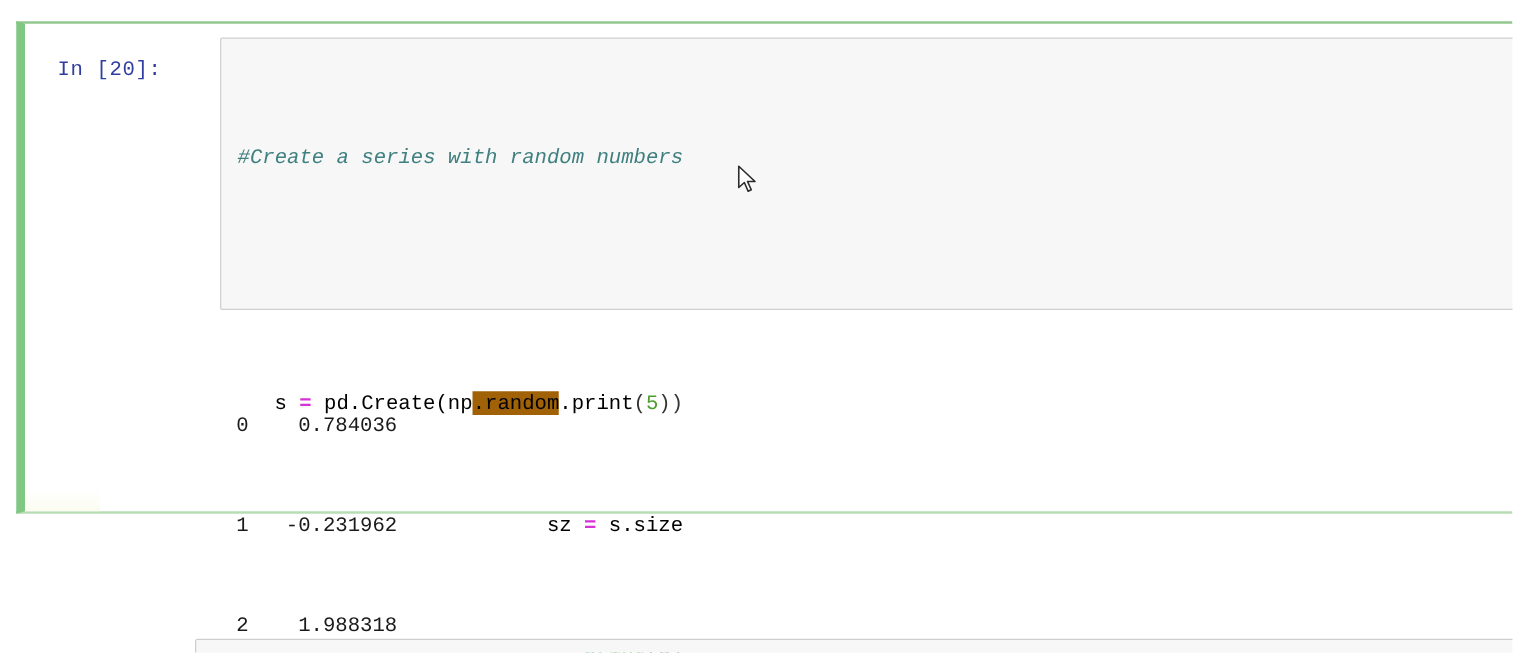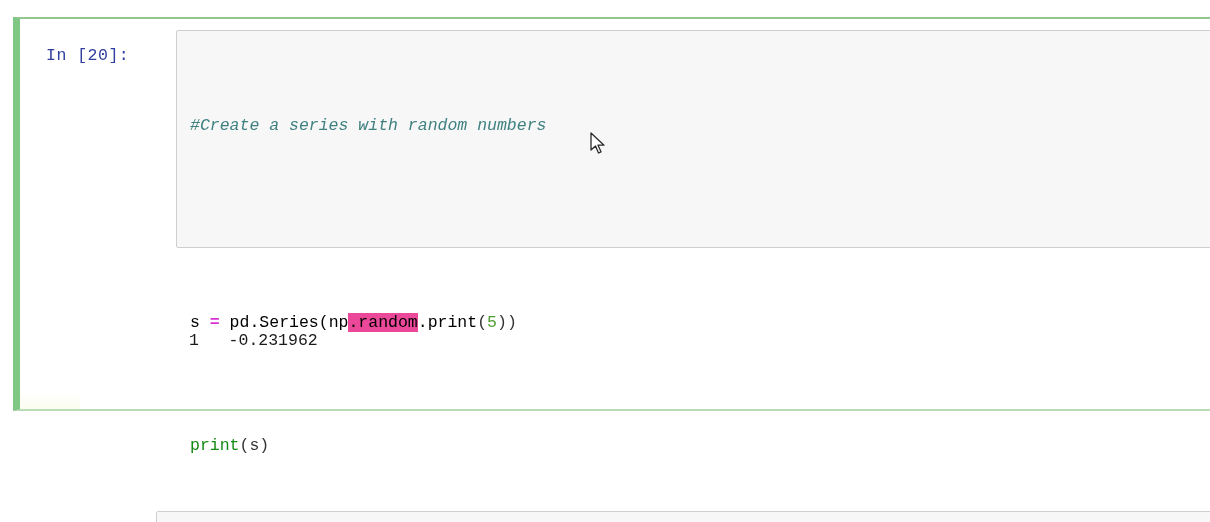--- a/index.html
+++ b/index.html
@@ -82,30 +82,30 @@
     position: absolute;
     left: 13px;
     top: 9px;
     font-family: "Liberation Mono", "DejaVu Sans Mono", monospace;
     font-size: 16.5px;
     line-height: 24.6px;
     color: #000000;
     white-space: pre;
   }
 
-  .code .ln { display: block; height: 24.6px; }
+  .code .ln { display: block; height: 24.6px; text-align: right; }
   .code .ln.blank { height: 24.6px; }
 
   .tok-comment { color: #408080; font-style: italic; }
   .tok-op      { color: #d633d6; font-weight: bold; }
   .tok-name    { color: #000000; }
   .tok-fn      { color: #138a13; }
   .tok-num     { color: #4f9d2f; }
   .tok-punc    { color: #333333; }
-  .sel         { background: #ec4899; }
+  .sel         { background: #a16207; }
 
   
   .cursor {
     position: absolute;
     left: 570px;
     top: 113px;
     width: 17px;
     height: 24px;
     pointer-events: none;
   }
@@ -153,40 +153,43 @@
 
       <div class="prompt">In [20]:</div>
 
       <div class="input-area">
         <div class="code">
 
           <span class="ln"><span class="tok-comment">#Create a series with random numbers</span></span>
 
           <span class="ln blank"> </span>
 
-          <span class="ln"><span class="tok-name">s</span> <span class="tok-op">=</span><span class="tok-name"> pd.Series(np</span><span class="tok-name sel">.random</span><span class="tok-name">.print</span><span class="tok-punc">(</span><span class="tok-num">5</span><span class="tok-punc">))</span></span>
-
+          <span class="ln"><span class="tok-name">s</span> <span class="tok-op">=</span><span class="tok-name"> pd.Create(np</span><span class="tok-name sel">.random</span><span class="tok-name">.print</span><span class="tok-punc">(</span><span class="tok-num">5</span><span class="tok-punc">))</span></span>
+
+          <span class="ln"><span class="tok-name">sz</span> <span class="tok-op">=</span><span class="tok-name"> s.size</span></span>
 
           <span class="ln"><span class="tok-fn">print</span><span class="tok-punc">(s)</span></span>
 
           
 
           
 
         </div>
       </div>
 
       <span class="cursor">
         <svg width="17" height="24" viewBox="0 0 17 24">
           <polygon points="1,1 1,18 5.5,14 8.5,21 11,19.8 8,13.2 14,13.2" fill="#ffffff" stroke="#2b2b2b" stroke-width="1.3" stroke-linejoin="round"></polygon>
         </svg>
       </span>
 
       <div class="output">
+        <span class="oln">0    0.784036</span>
         <span class="oln">1   -0.231962</span>
+        <span class="oln">2    1.988318</span>
         
         
         
         
         
       </div>
 
     </div>
   </div>
 

